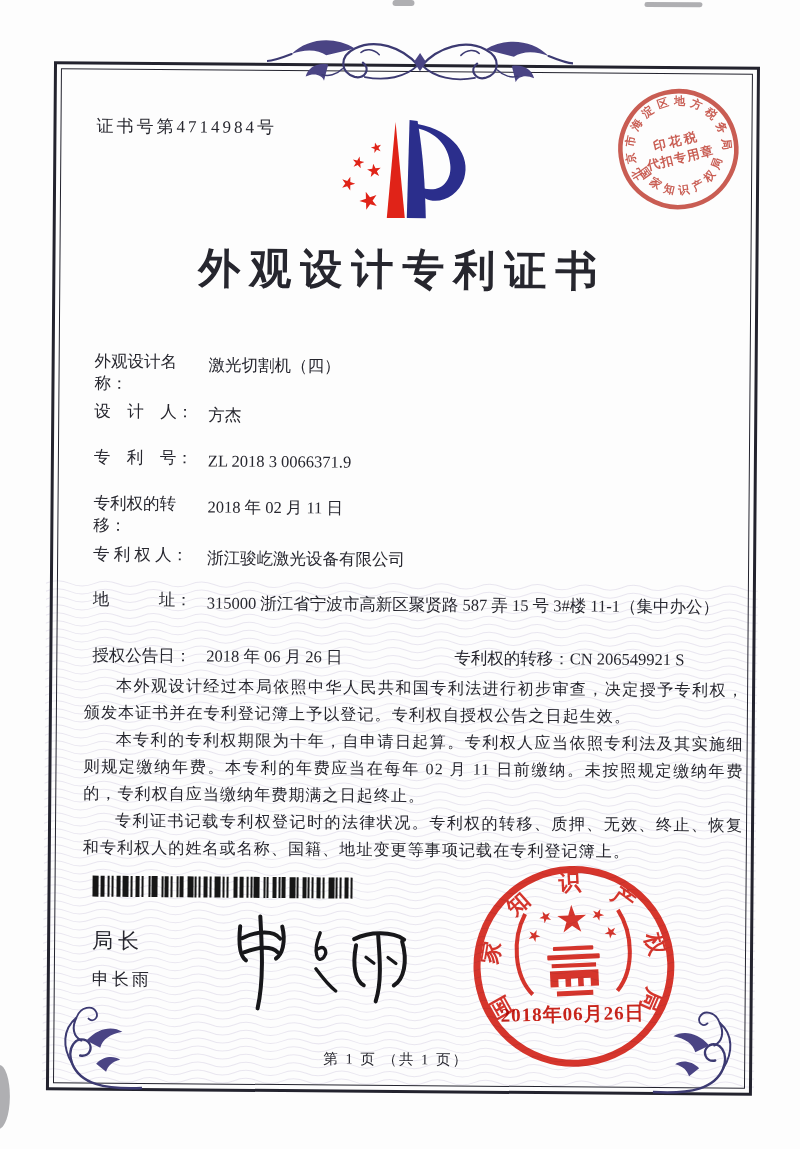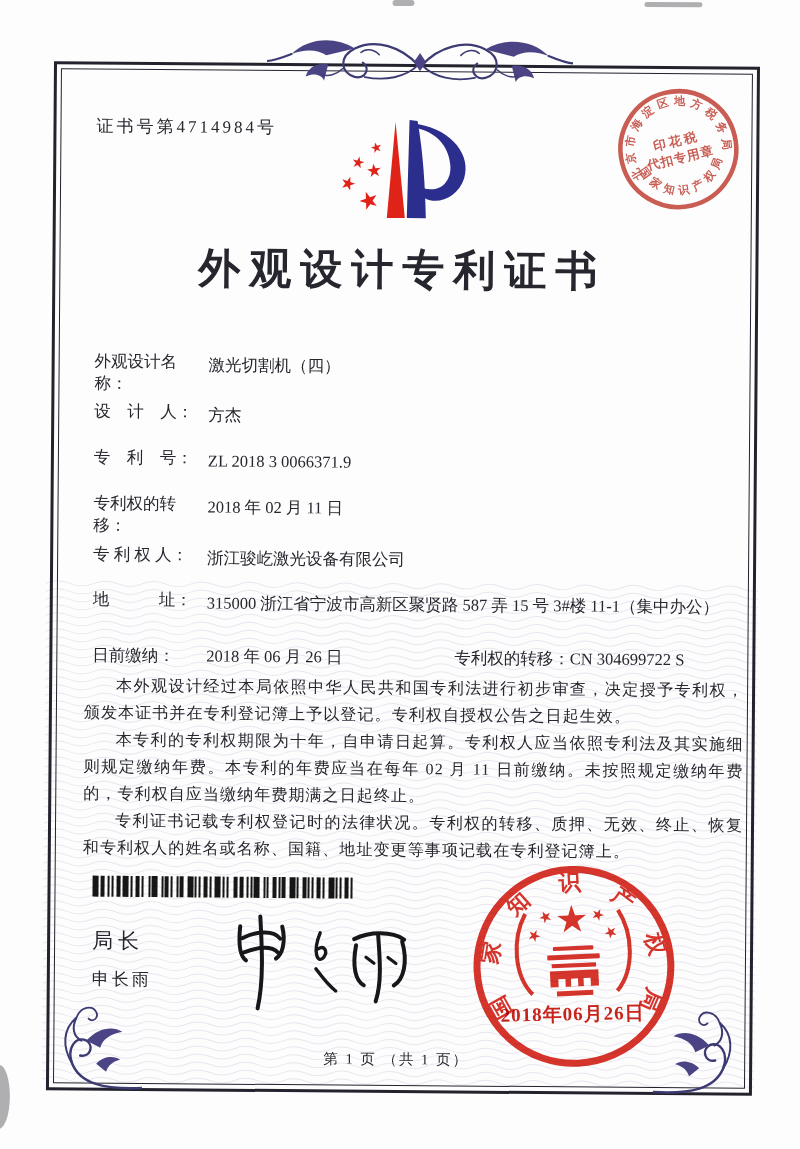--- a/index.html
+++ b/index.html
@@ -186,23 +186,23 @@
   <div class="abs field" style="top:495px">
     <span class="flabel">专利权的转移：</span><span class="fvalue">2018 年 02 月 11 日</span>
   </div>
   <div class="abs field" style="top:546px">
     <span class="flabel">专 利 权 人：</span><span class="fvalue">浙江骏屹激光设备有限公司</span>
   </div>
   <div class="abs field" style="top:591px">
     <span class="flabel">地　　　址：</span><span class="fvalue">315000 浙江省宁波市高新区聚贤路 587 弄 15 号 3#楼 11-1（集中办公）</span>
   </div>
   <div class="abs field" style="top:647px">
-    <span class="flabel">日前缴纳：</span><span class="fvalue2">2018 年 06 月 26 日</span>
+    <span class="flabel">授权公告日：</span><span class="fvalue2">2018 年 06 月 26 日</span>
     <span class="grant2">
-      <span>专利权的转移：</span><span>CN 304699722 S</span>
+      <span>专利权的转移：</span><span>CN 206549921 S</span>
     </span>
   </div>
 
   <div class="abs paras">
     <p>本外观设计经过本局依照中华人民共和国专利法进行初步审查，决定授予专利权，颁发本证书并在专利登记簿上予以登记。专利权自授权公告之日起生效。</p>
     <p>本专利的专利权期限为十年，自申请日起算。专利权人应当依照专利法及其实施细则规定缴纳年费。本专利的年费应当在每年 02 月 11 日前缴纳。未按照规定缴纳年费的，专利权自应当缴纳年费期满之日起终止。</p>
     <p>专利证书记载专利权登记时的法律状况。专利权的转移、质押、无效、终止、恢复和专利权人的姓名或名称、国籍、地址变更等事项记载在专利登记簿上。</p>
   </div>
 
   <div class="abs barcode" id="barcode">

